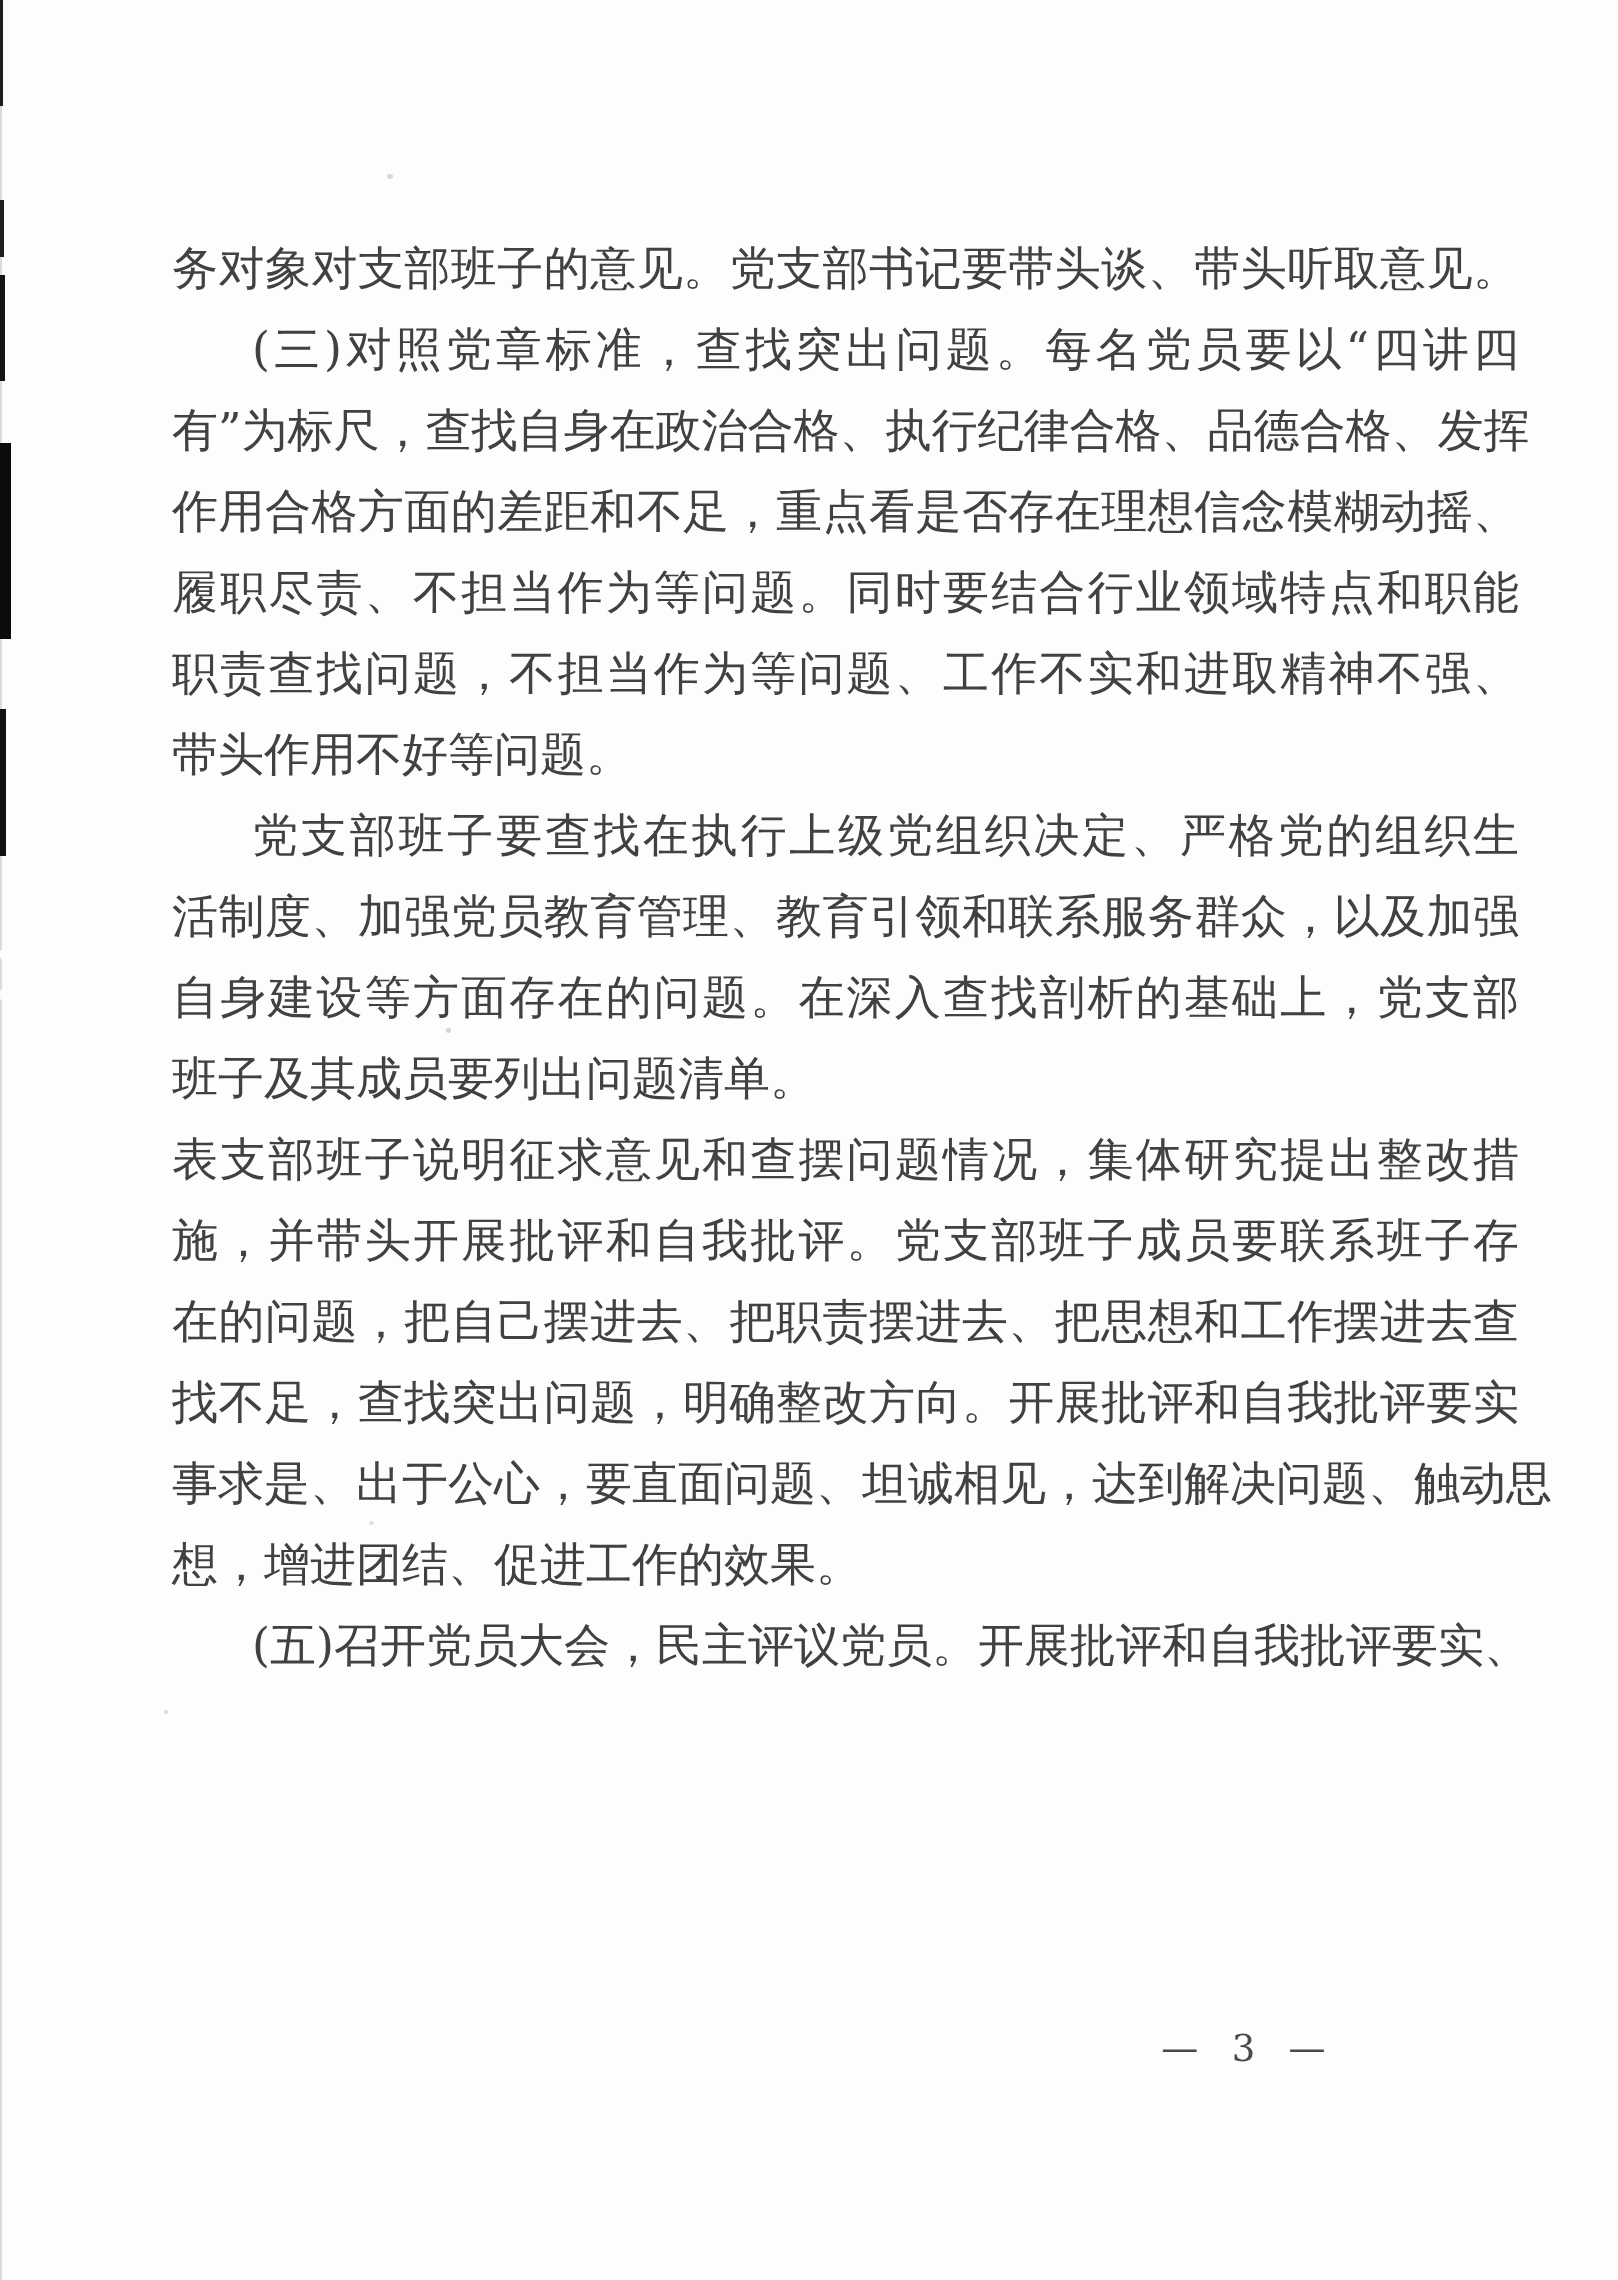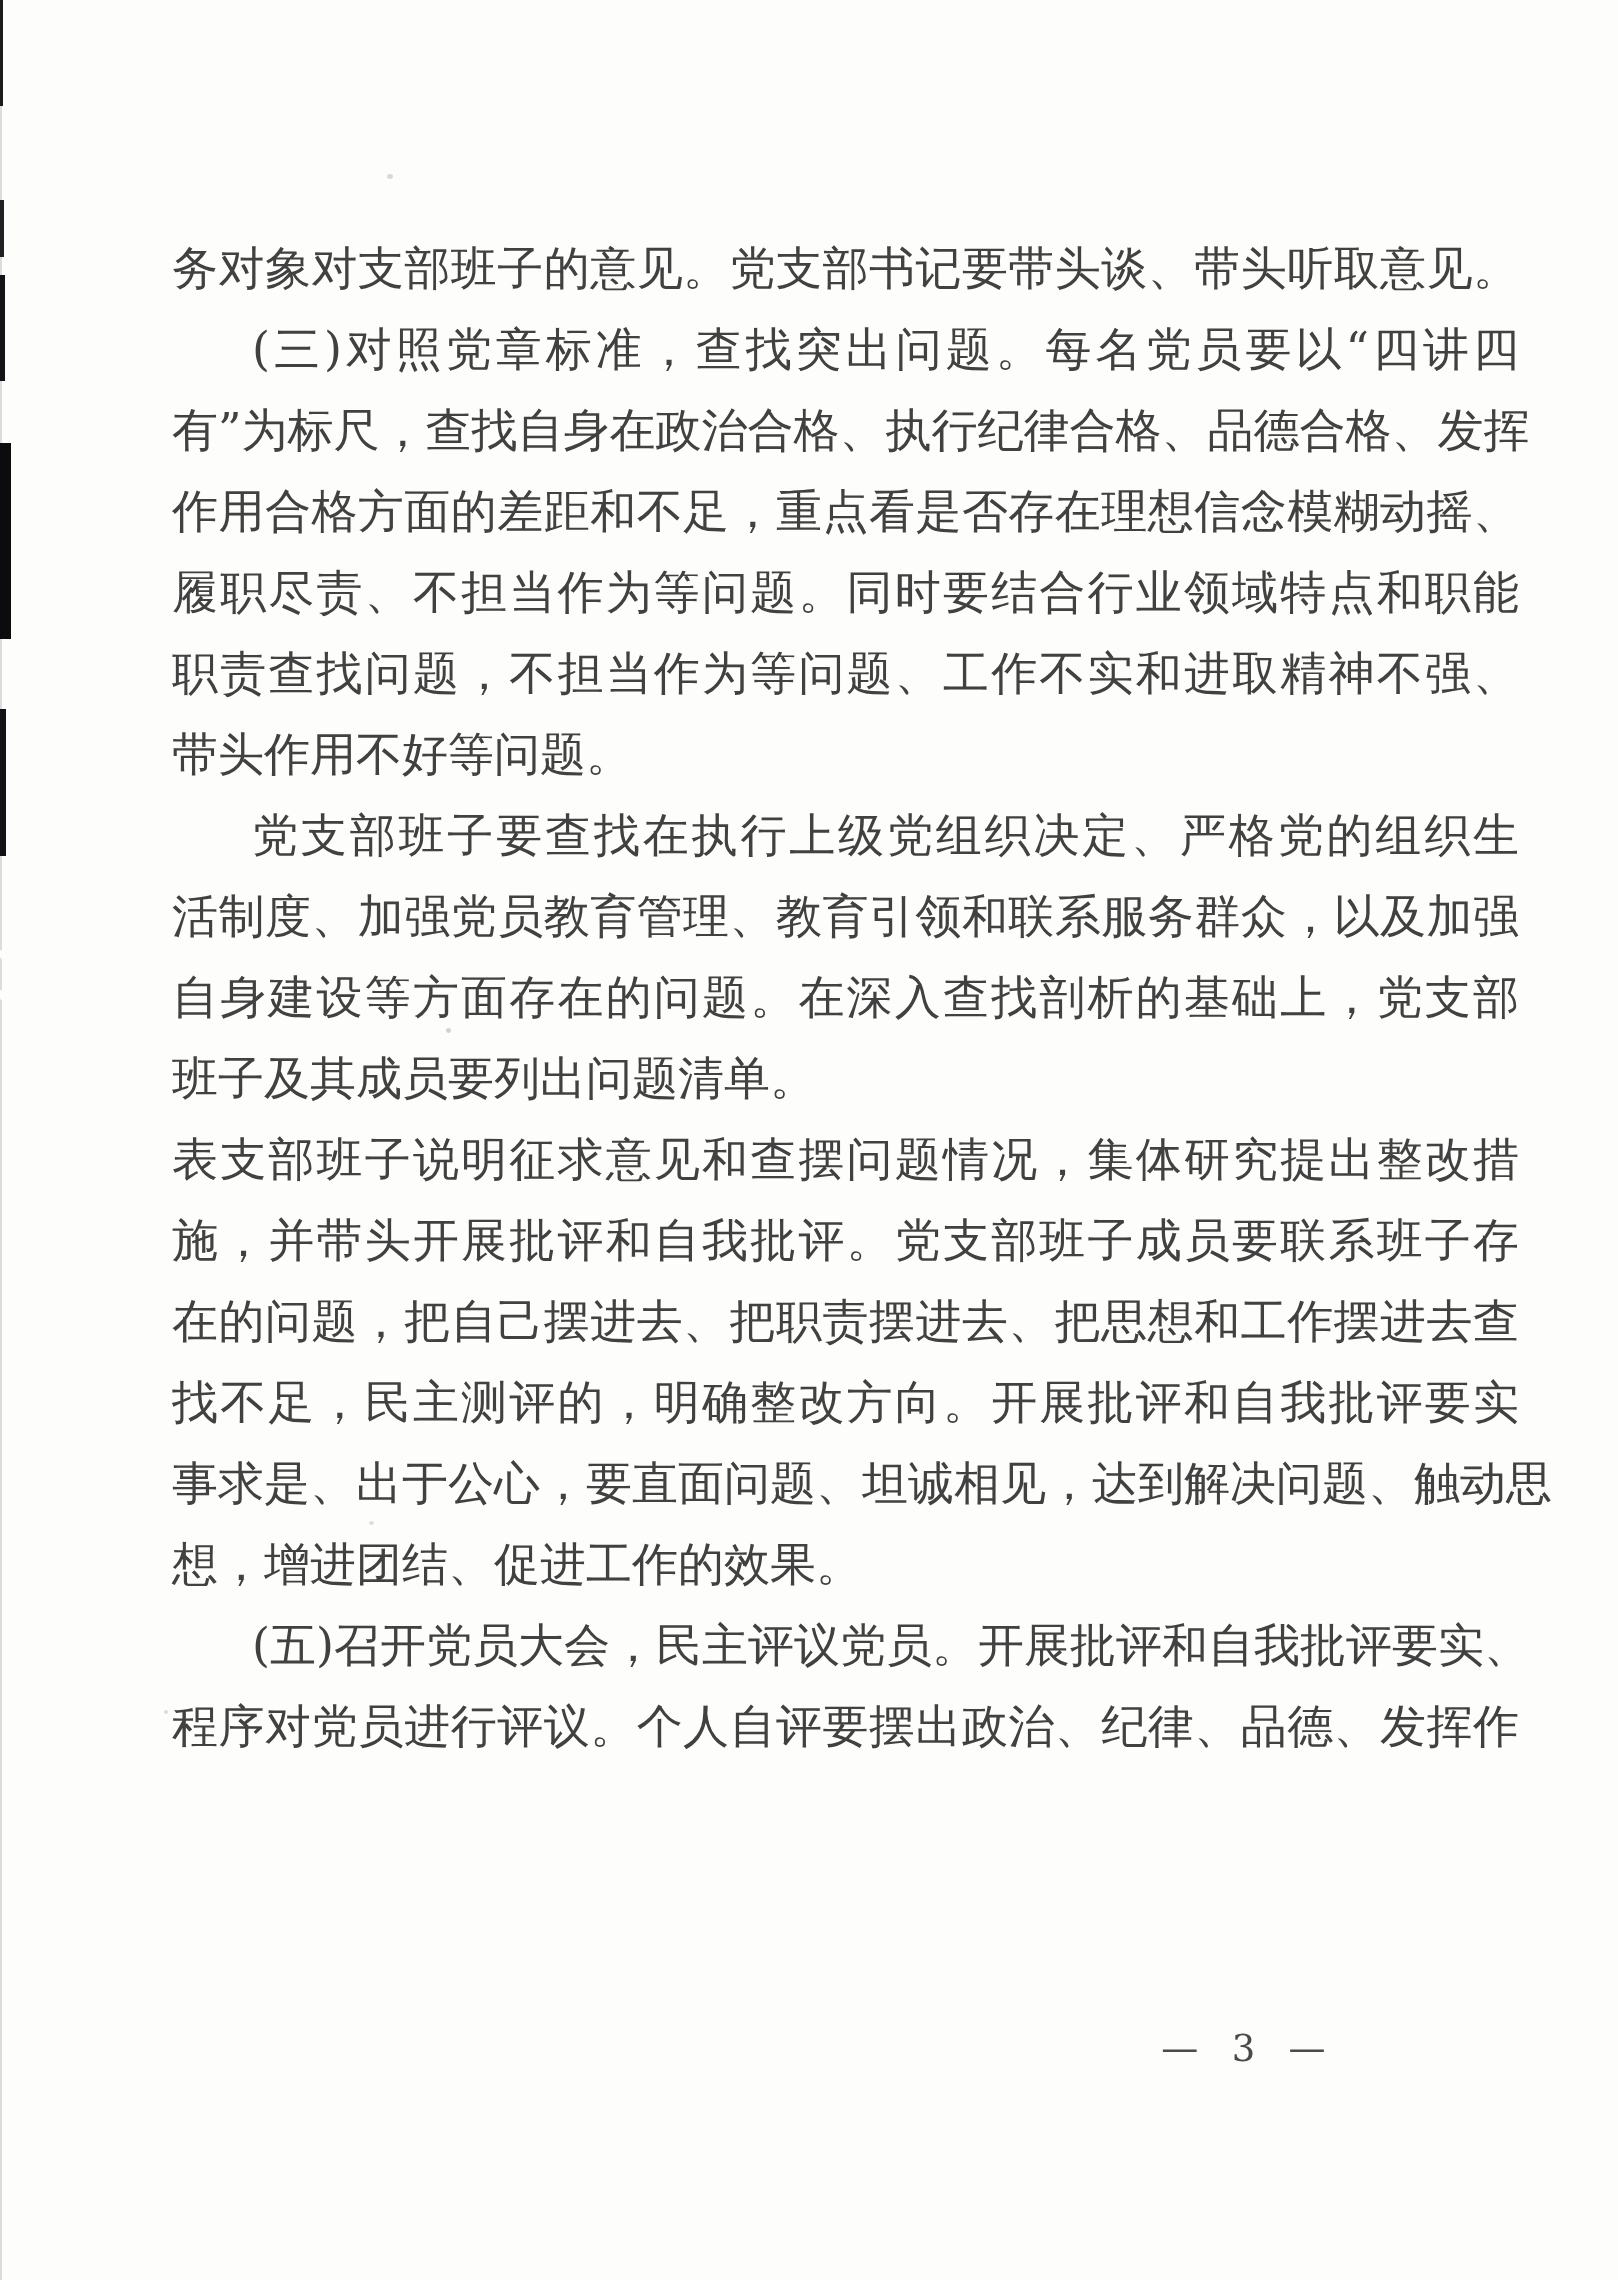--- a/index.html
+++ b/index.html
@@ -118,23 +118,22 @@
       <div class="line">履职尽责、不担当作为等问题。同时要结合行业领域特点和职能</div>
       <div class="line">职责查找问题，不担当作为等问题、工作不实和进取精神不强、</div>
       <div class="line para-end">带头作用不好等问题。</div>
       <div class="line indent">党支部班子要查找在执行上级党组织决定、严格党的组织生</div>
       <div class="line">活制度、加强党员教育管理、教育引领和联系服务群众，以及加强</div>
       <div class="line">自身建设等方面存在的问题。在深入查找剖析的基础上，党支部</div>
       <div class="line para-end">班子及其成员要列出问题清单。</div>
       <div class="line">表支部班子说明征求意见和查摆问题情况，集体研究提出整改措</div>
       <div class="line">施，并带头开展批评和自我批评。党支部班子成员要联系班子存</div>
       <div class="line">在的问题，把自己摆进去、把职责摆进去、把思想和工作摆进去查</div>
-      <div class="line">找不足，民主测评的，明确整改方向。开展批评和自我批评要实</div>
+      <div class="line">找不足，查找突出问题，明确整改方向。开展批评和自我批评要实</div>
       <div class="line">事求是、出于公心，要直面问题、坦诚相见，达到解决问题、触动思</div>
       <div class="line para-end">想，增进团结、促进工作的效果。</div>
       <div class="line indent">(五)召开党员大会，民主评议党员。开展批评和自我批评要实、</div>
-      <div class="line">程序对党员进行评议。个人自评要摆出政治、纪律、品德、发挥作</div>
     </div>
 
   <div class="page-number">— 3 —</div>
 
 </div>
 
 
 </body></html>

